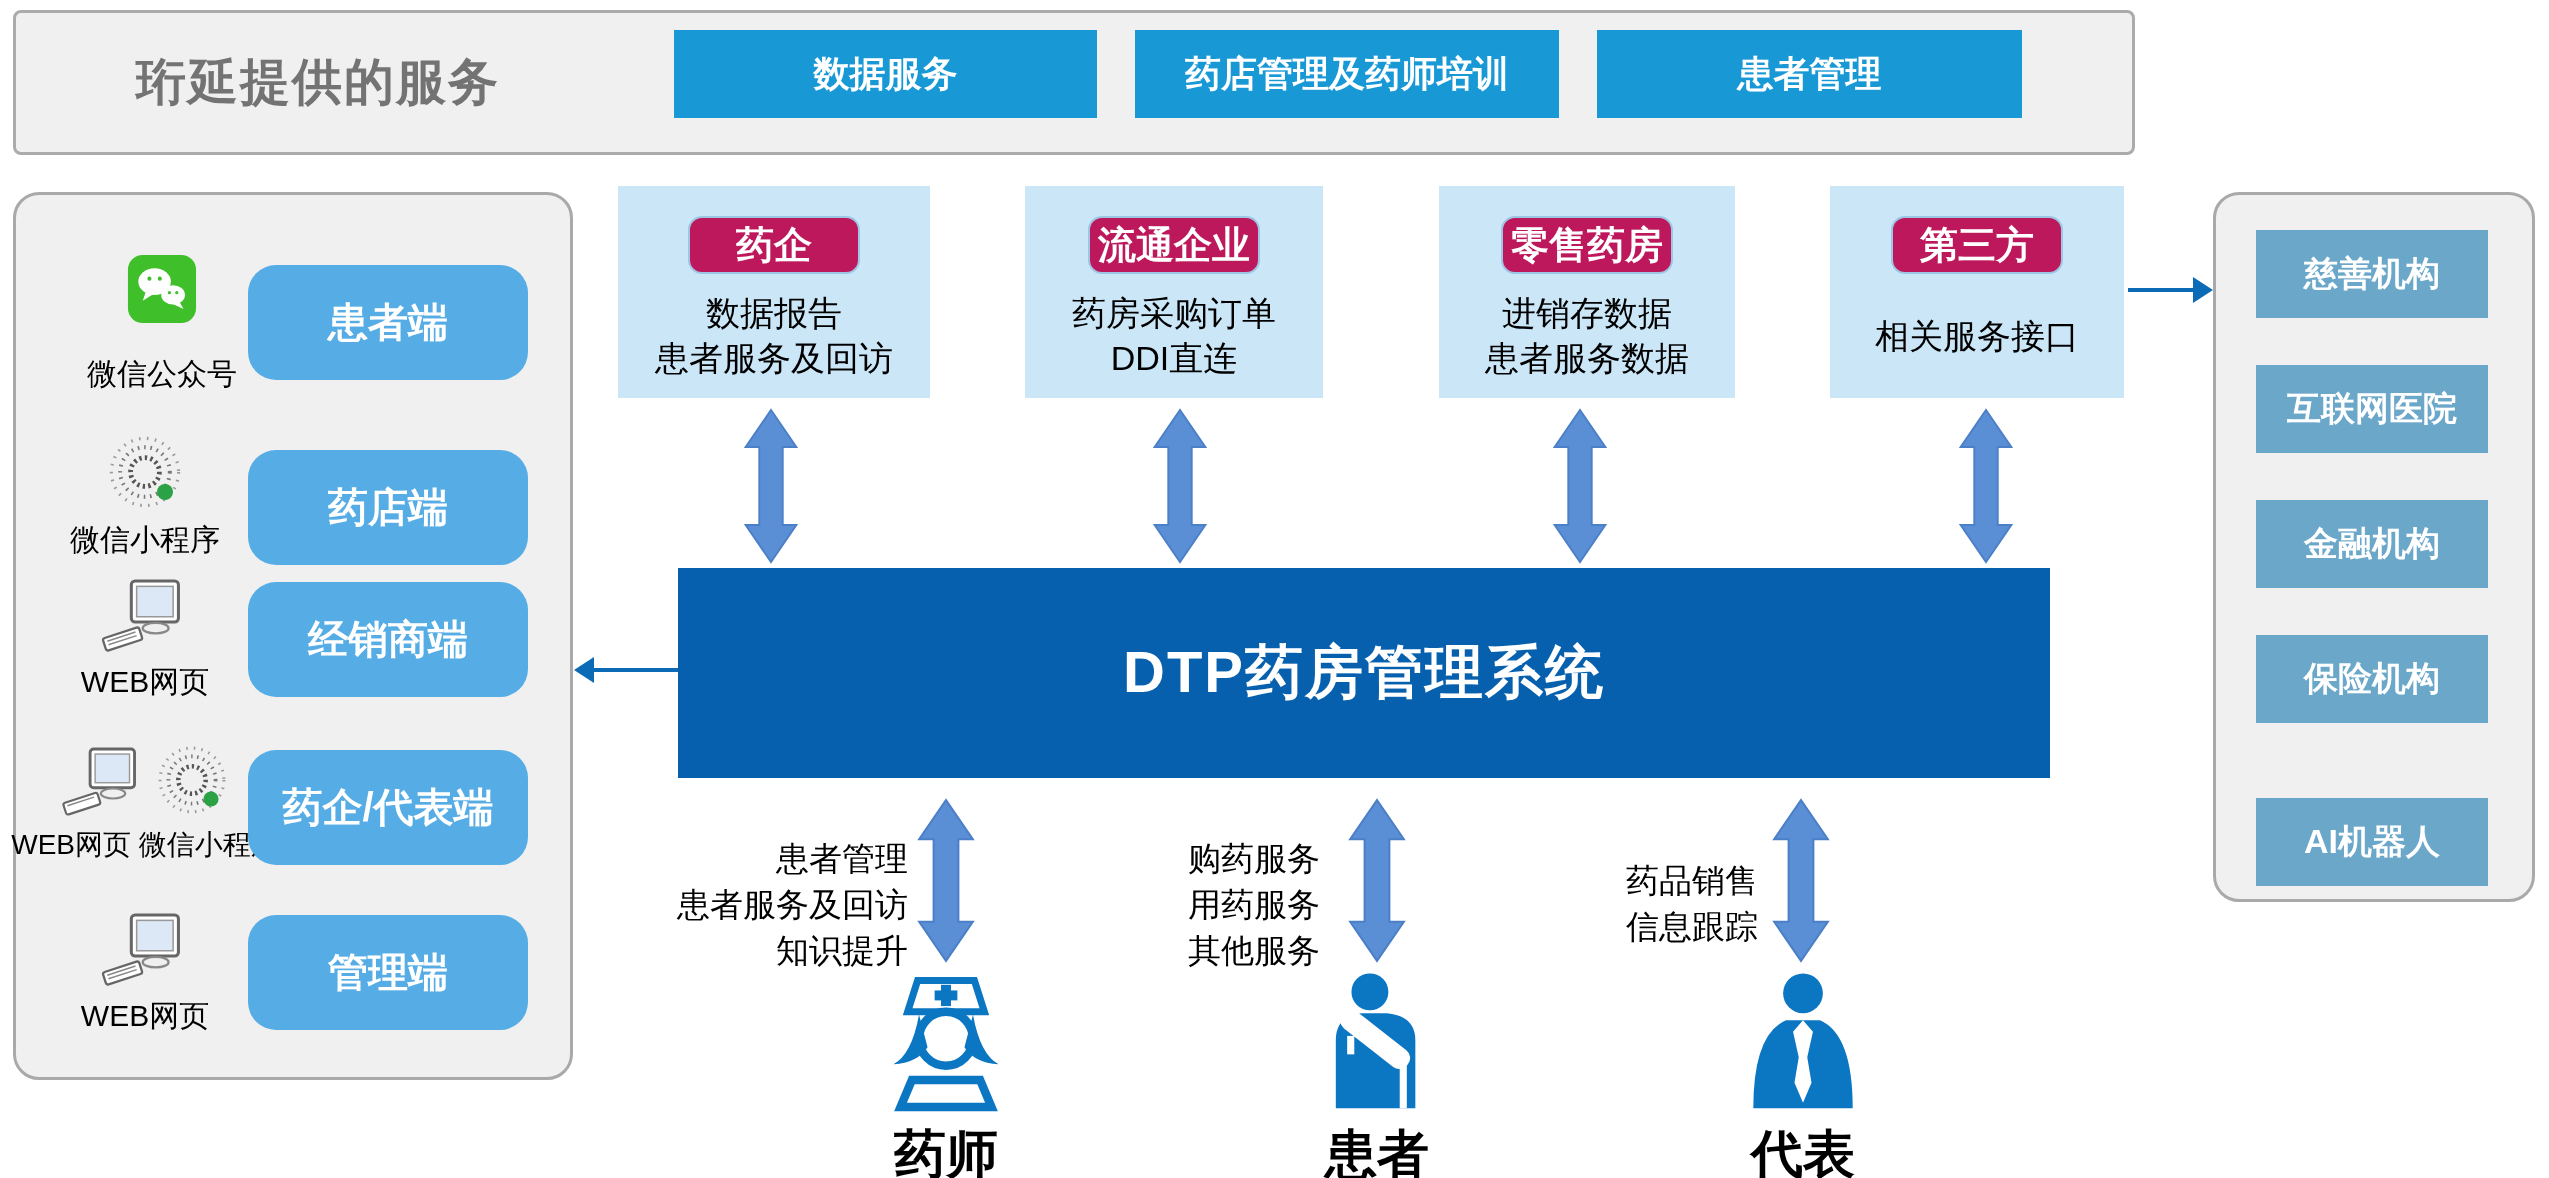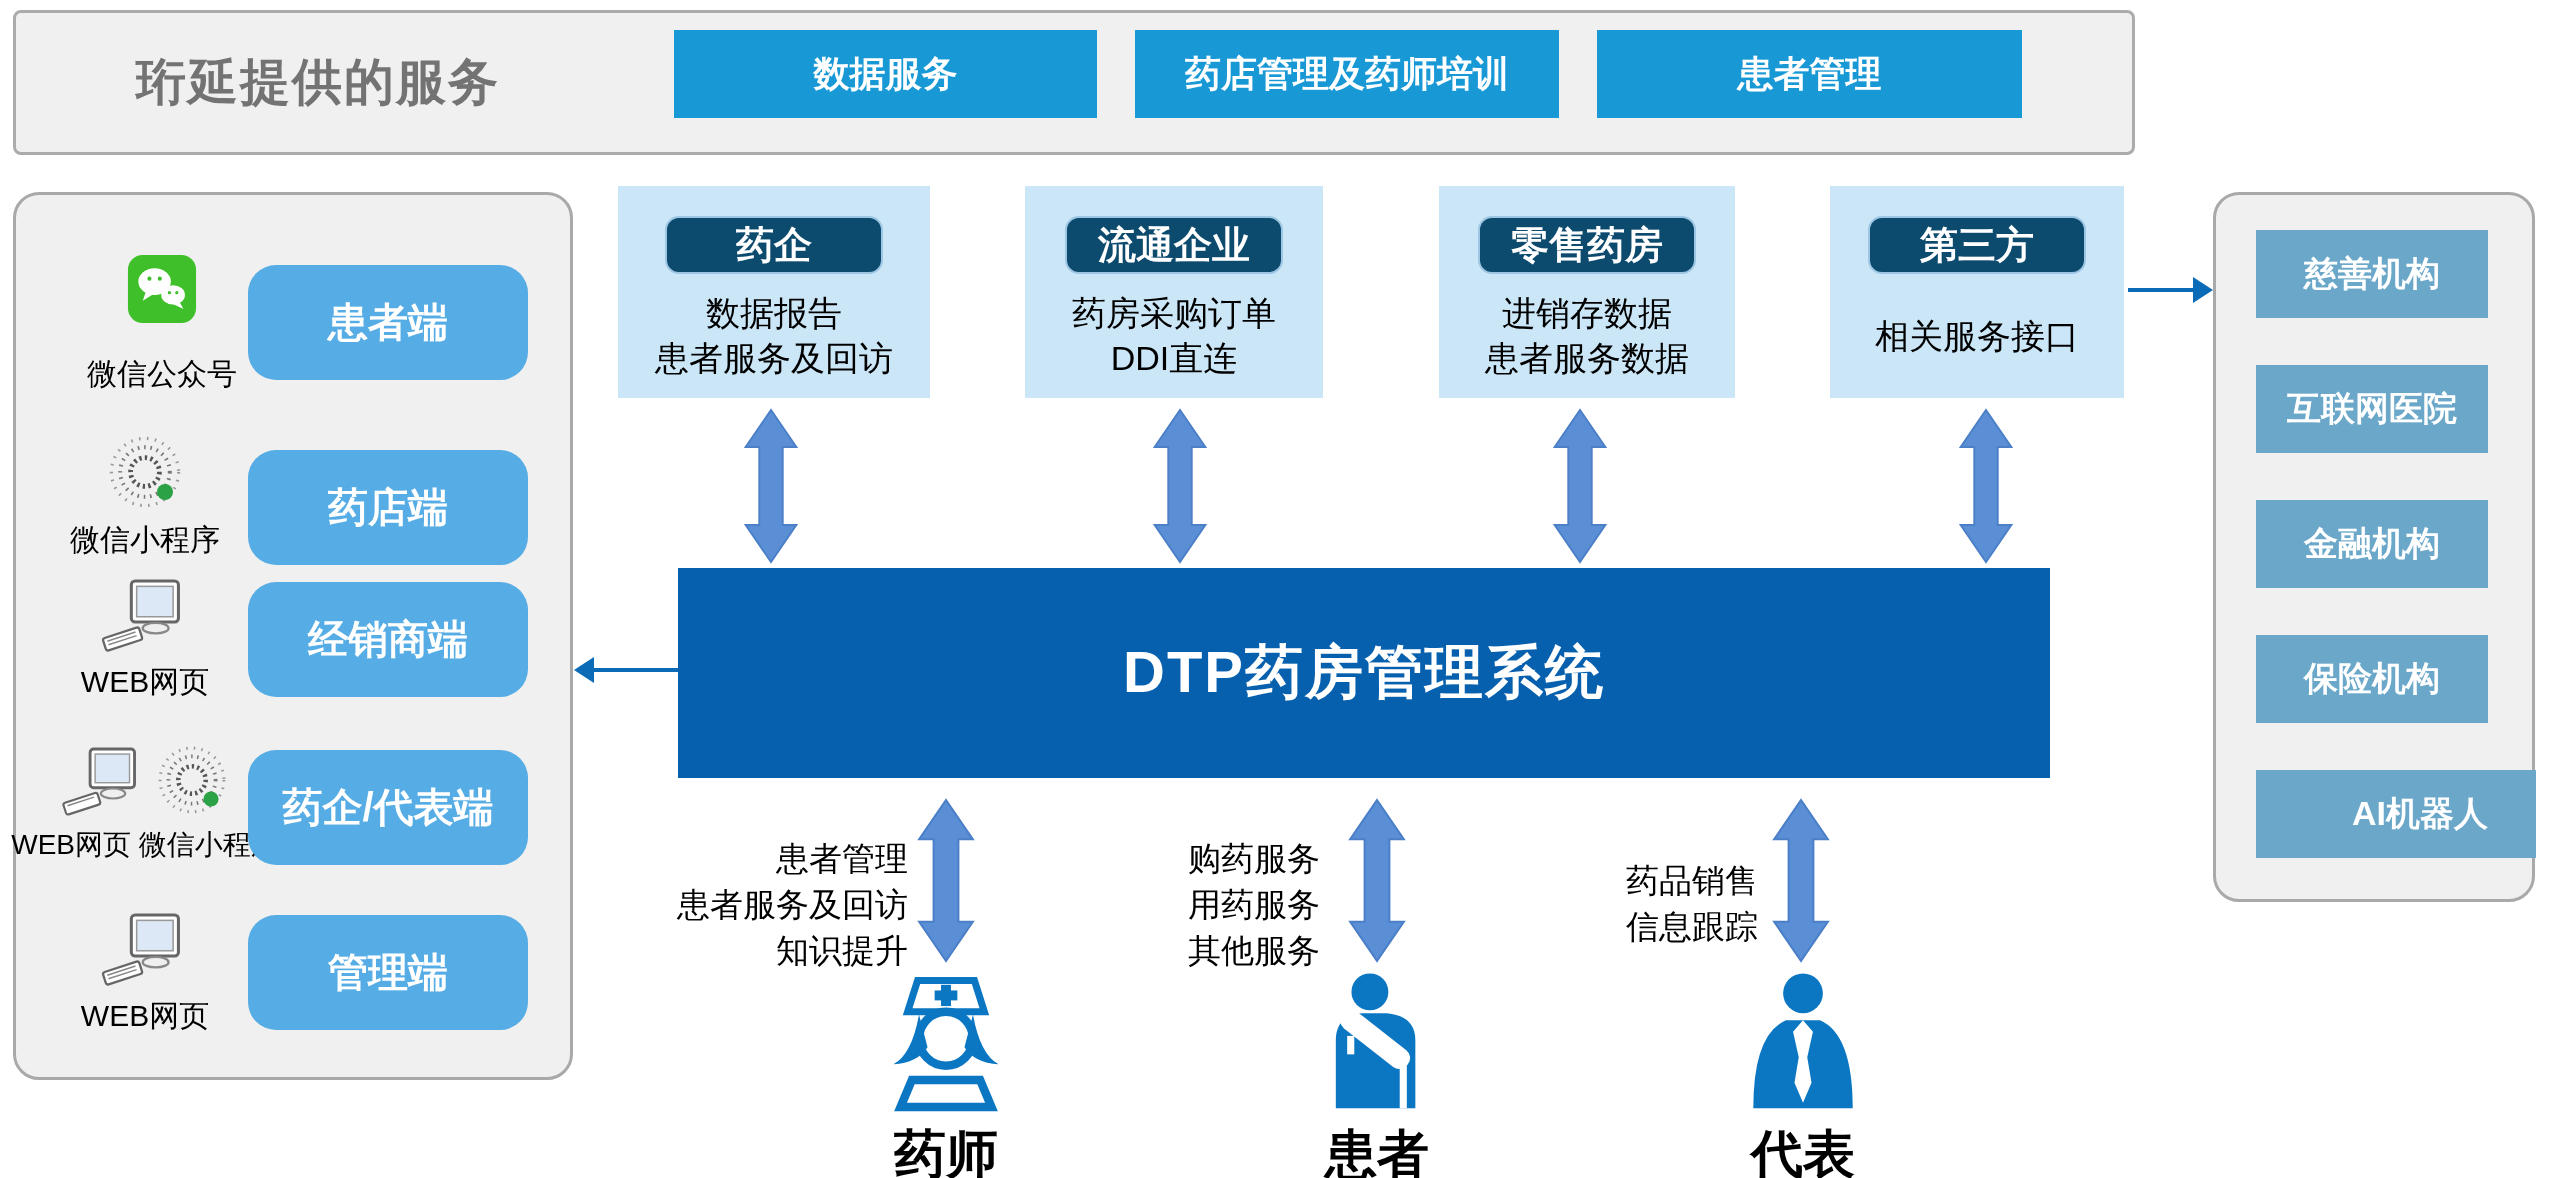--- a/index.html
+++ b/index.html
@@ -18,21 +18,21 @@
   
   .lp-iconcol{position:absolute;width:230px;display:flex;flex-direction:column;align-items:center;}
   .lp-iconrow{display:flex;align-items:flex-end;gap:8px;}
   .lp-label{font-size:30px;color:#000;margin-top:4px;white-space:nowrap;}
   .lp-btn{position:absolute;left:248px;width:280px;height:115px;background:#56ACE4;border-radius:28px;
           color:#fff;font-size:40px;font-weight:bold;display:flex;align-items:center;justify-content:center;white-space:nowrap;}
 
   
   .pbox{position:absolute;top:186px;height:212px;background:#CBE6F7;box-sizing:border-box;
         display:flex;flex-direction:column;align-items:center;}
-  .pbox-pill{margin-top:30px;width:218px;height:58px;background:#0c4a6e;border:2px solid #9CC6E3;
+  .pbox-pill{margin-top:30px;width:172px;height:58px;background:#be185d;border:2px solid #9CC6E3;
              border-radius:14px;color:#fff;font-size:38px;font-weight:bold;
              display:flex;align-items:center;justify-content:center;box-sizing:border-box;white-space:nowrap;}
   .pbox-lines{flex:1;display:flex;flex-direction:column;align-items:center;justify-content:center;}
   .pbox-line{font-size:34px;color:#000;line-height:45px;white-space:nowrap;}
 
   
   .corebar{position:absolute;left:678px;top:568px;width:1372px;height:210px;background:#0660AD;
            display:flex;align-items:center;justify-content:center;color:#fff;font-size:58px;font-weight:bold;letter-spacing:2px;}
 
   
@@ -266,15 +266,15 @@
       </svg>
     </span>
     <span class="actor-label">代表</span>
   </div>
 
   <div class="panel" style="left:2213px;top:192px;width:322px;height:710px;"></div>
   <div class="rp-btn" style="top:230px;">慈善机构</div>
   <div class="rp-btn" style="top:365px;">互联网医院</div>
   <div class="rp-btn" style="top:500px;">金融机构</div>
   <div class="rp-btn" style="top:635px;">保险机构</div>
-  <div class="rp-btn" style="top:770px;padding-left:48px;">AI机器人</div>
+  <div class="rp-btn" style="top:798px;">AI机器人</div>
 
 </div>
 
 </body></html>

